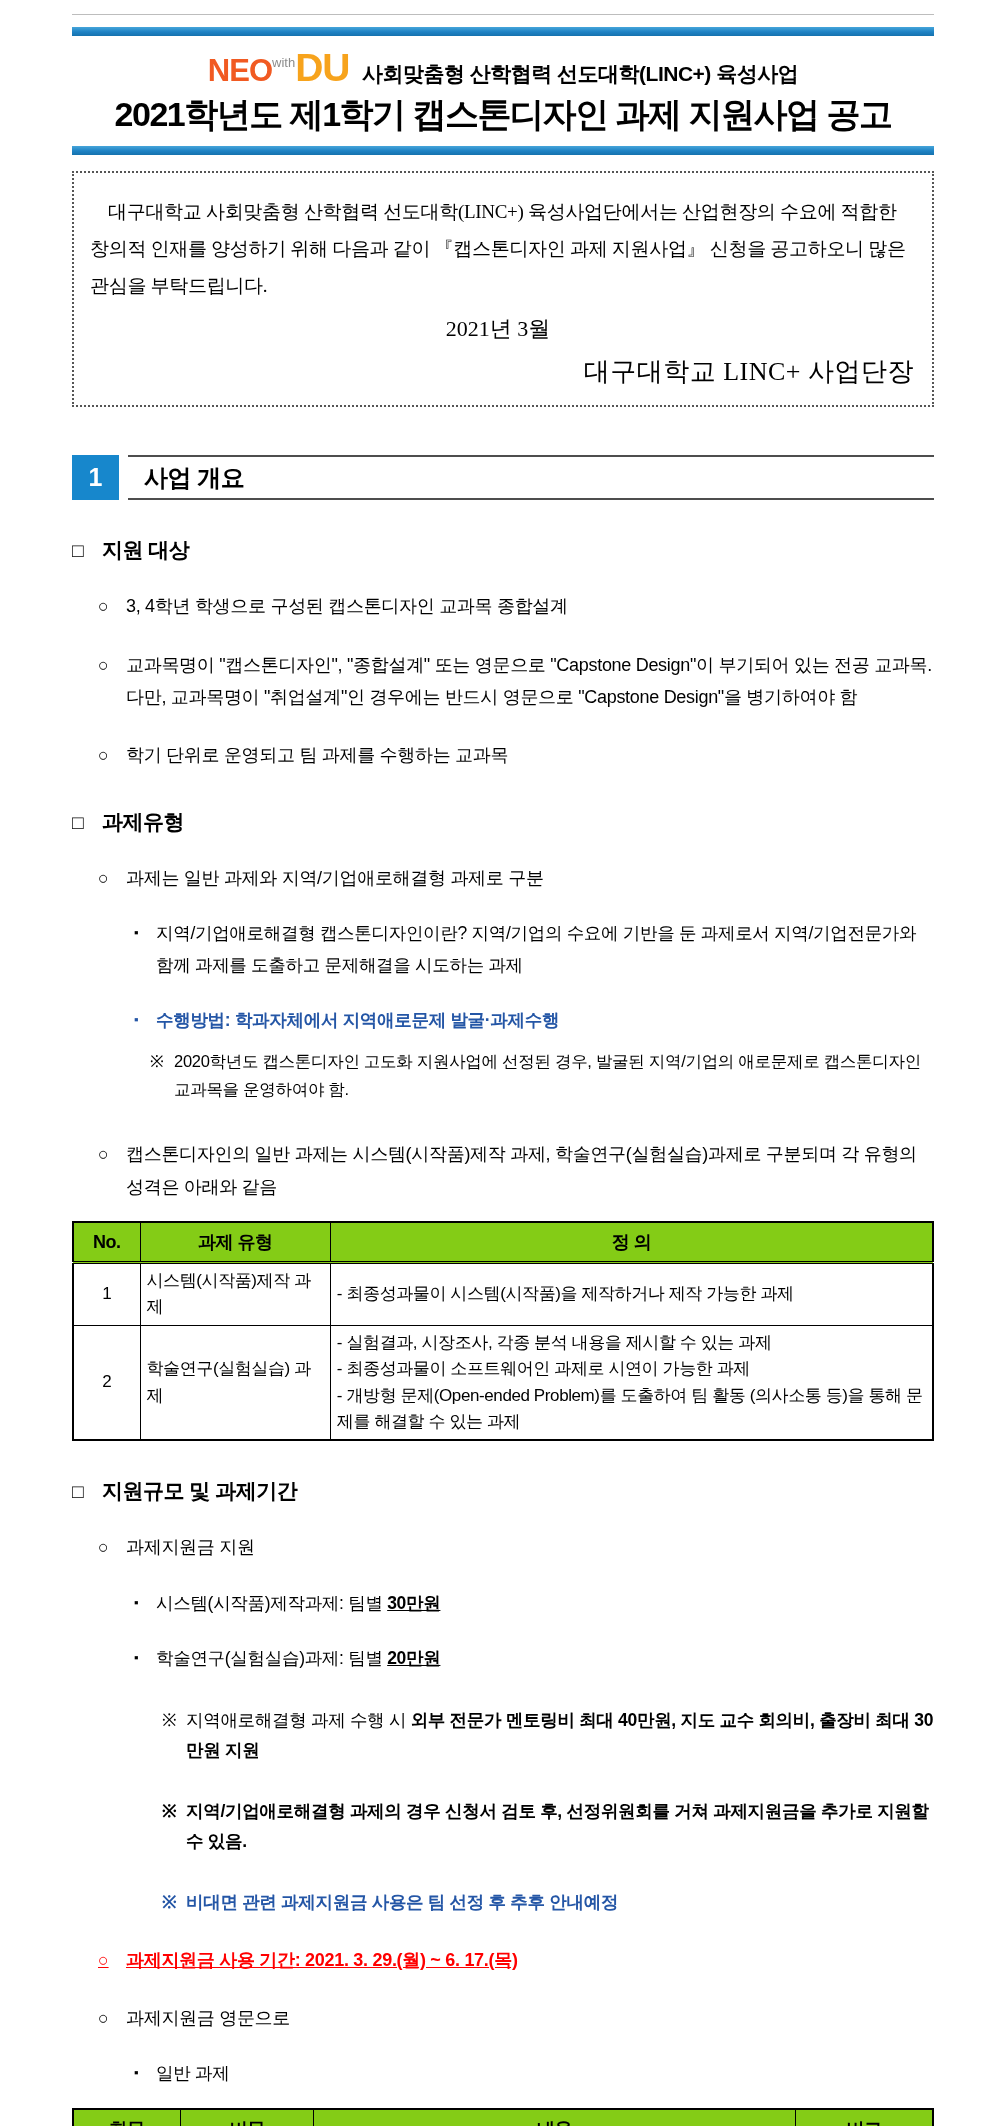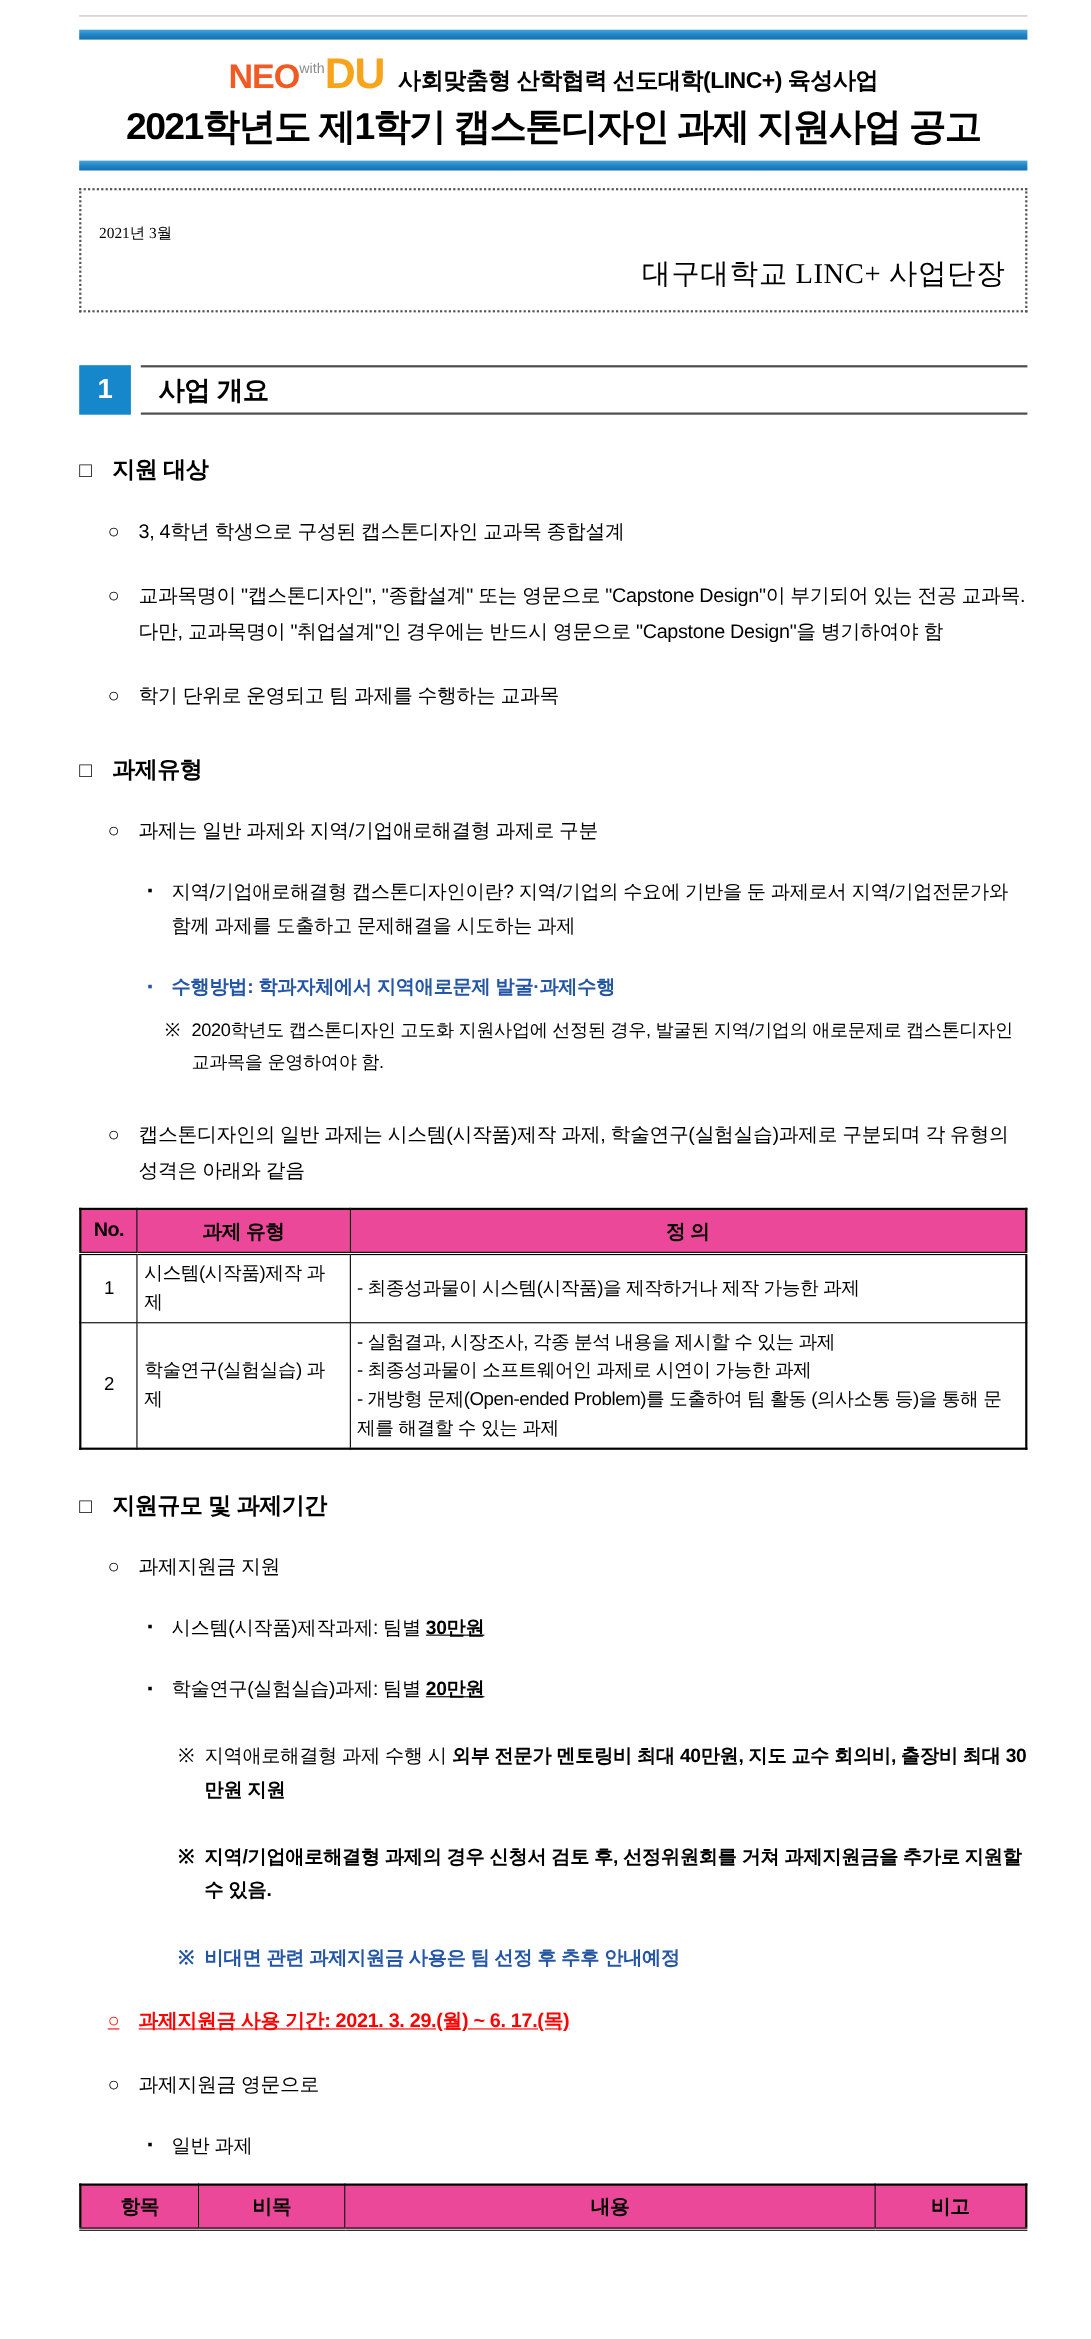--- a/index.html
+++ b/index.html
@@ -19,21 +19,21 @@
   .logo-with { color:#8c8c8c; font-size:13px; font-weight:400; vertical-align:14px; letter-spacing:0; }
   .logo-du { color:#f7a31c; font-size:39px; font-weight:800; letter-spacing:-1px; }
   .program-name { font-size:21px; font-weight:700; margin-left:8px; letter-spacing:-0.5px; }
   .main-title { text-align:center; font-size:34px; font-weight:800; letter-spacing:-1.5px; margin-top:2px; }
   
   .intro-box {
     border:2px dotted #555; margin-top:16px; padding:20px 16px 16px 16px;
     font-family:"Liberation Serif", serif;
   }
   .intro-body { font-size:19px; line-height:1.95; text-indent:18px; letter-spacing:-0.3px; }
-  .intro-date { text-align:left; font-size:14px; margin-top:10px; padding-right:10px; }
+  .intro-date { text-align:center; font-size:22px; margin-top:10px; padding-right:10px; }
   .intro-sign { text-align:right; font-size:26px; margin-top:10px; padding-right:2px; letter-spacing:0.5px; }
   
   .section-header { display:flex; align-items:stretch; margin-top:48px; }
   .section-num {
     width:47px; min-height:45px; background:#1787cc; color:#fff;
     font-size:25px; font-weight:700; display:flex; align-items:center; justify-content:center;
     font-family:"Liberation Sans", sans-serif;
   }
   .section-title-wrap {
     flex:1; margin-left:9px; border-top:2px solid #4d4d4d; border-bottom:2px solid #4d4d4d;
@@ -51,22 +51,22 @@
   .note-lg { font-size:17.5px; margin-left:90px; margin-top:30px; }
   .bold { font-weight:700; }
   .blue { color:#2456a6; font-weight:700; }
   .red  { color:#ff0000; font-weight:700; }
   .u { text-decoration:underline; }
   .amount { font-weight:800; text-decoration:underline; }
   
   table { width:100%; border-collapse:collapse; margin-top:18px; }
   .tbl { border:2px solid #000; font-size:17px; }
   .tbl th {
-    background:#ec4899; border:1px solid #000; border-bottom:3px double #000;
-    font-size:18px; font-weight:800; padding:7px 4px; letter-spacing:-0.5px;
+    background:#84cc16; border:1px solid #000; border-bottom:3px double #000;
+    font-size:18px; font-weight:800; padding:7px 19px; letter-spacing:-0.5px;
   }
   .tbl td { border:1px solid #000; padding:4px 6px; line-height:1.55; letter-spacing:-0.4px; }
   .tc { text-align:center; }
   .def-line { display:block; } .mt34 { margin-top:34px; }
 </style>
 </head>
 <body>
 
 <div class="page">
 
@@ -76,20 +76,21 @@
   <div class="logo-row">
     <span class="logo-neo">NEO</span><span class="logo-with">with</span><span class="logo-du">DU</span>
     <span class="program-name">사회맞춤형 산학협력 선도대학(LINC+) 육성사업</span>
   </div>
 
   <div class="main-title">2021학년도 제1학기 캡스톤디자인 과제 지원사업 공고</div>
 
   <div class="blue-bar bar-bottom"></div>
 
   <div class="intro-box">
+    <div class="intro-body">대구대학교 사회맞춤형 산학협력 선도대학(LINC+) 육성사업단에서는 산업현장의 수요에 적합한 창의적 인재를 양성하기 위해 다음과 같이 『캡스톤디자인 과제 지원사업』 신청을 공고하오니 많은 관심을 부탁드립니다.</div>
     <div class="intro-date">2021년 3월</div>
     <div class="intro-sign">대구대학교 LINC+ 사업단장</div>
   </div>
 
   <div class="section-header">
     <div class="section-num">1</div>
     <div class="section-title-wrap">사업 개요</div>
   </div>
 
   <div class="h2-row">

